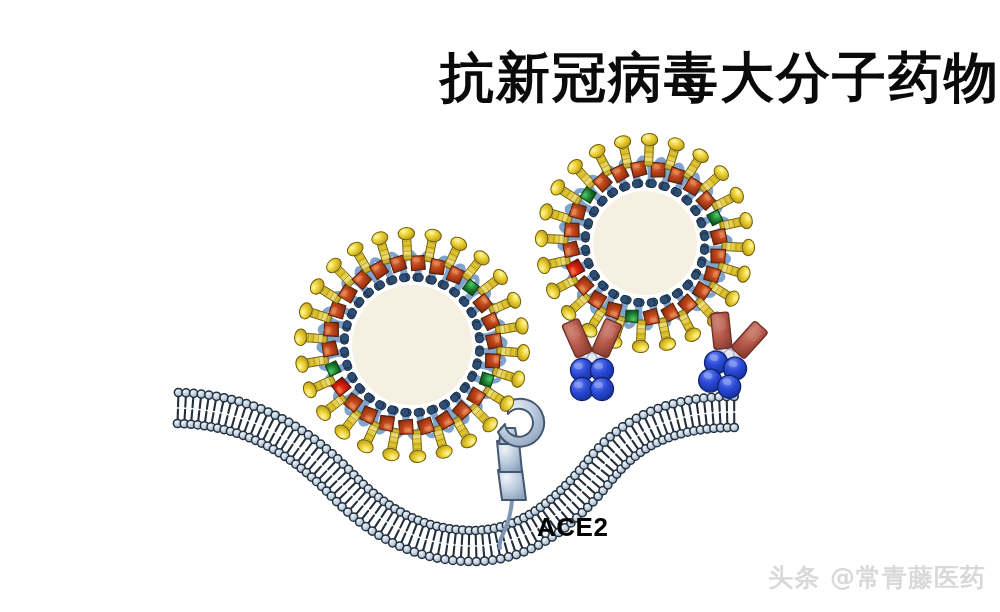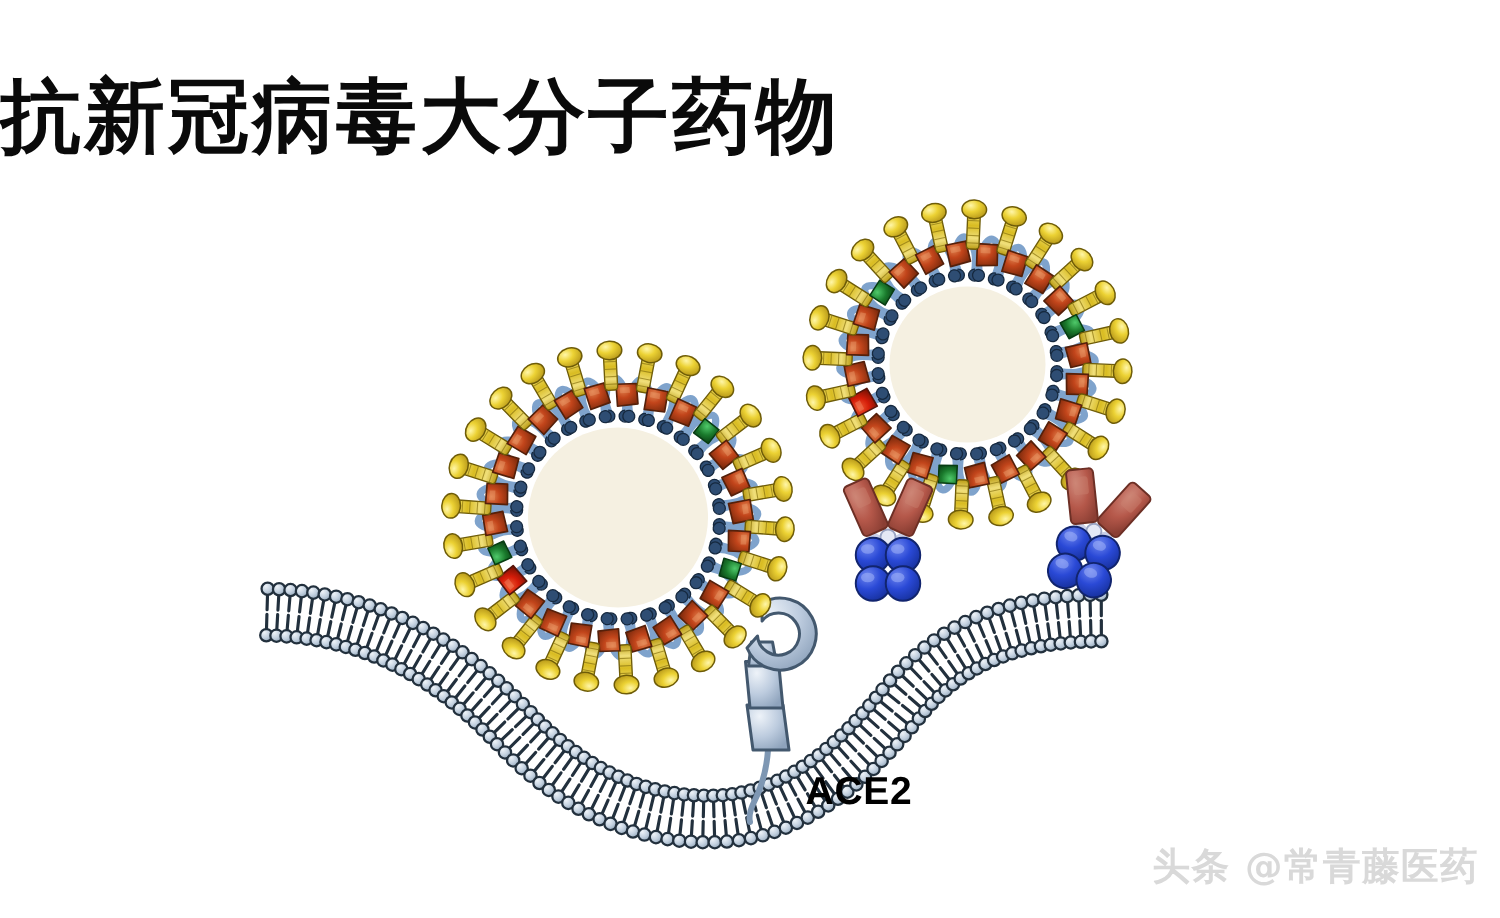--- a/index.html
+++ b/index.html
@@ -19,21 +19,21 @@
     left: 0; top: 0;
     width: 1000px;
     height: 612px;
     background: #ffffff;
   }
   .title {
     position: absolute;
     left: 0;
     top: 48px;
     width: 1000px;
-    text-align: left;
+    text-align: right;
     font-family: "DejaVu Sans", "Liberation Sans", sans-serif;
     font-weight: bold;
     font-size: 54px;
     letter-spacing: 2px;
     color: #0a0a0a;
     white-space: nowrap;
     line-height: 1.1;
   }
   .ace2-label {
     position: absolute;

